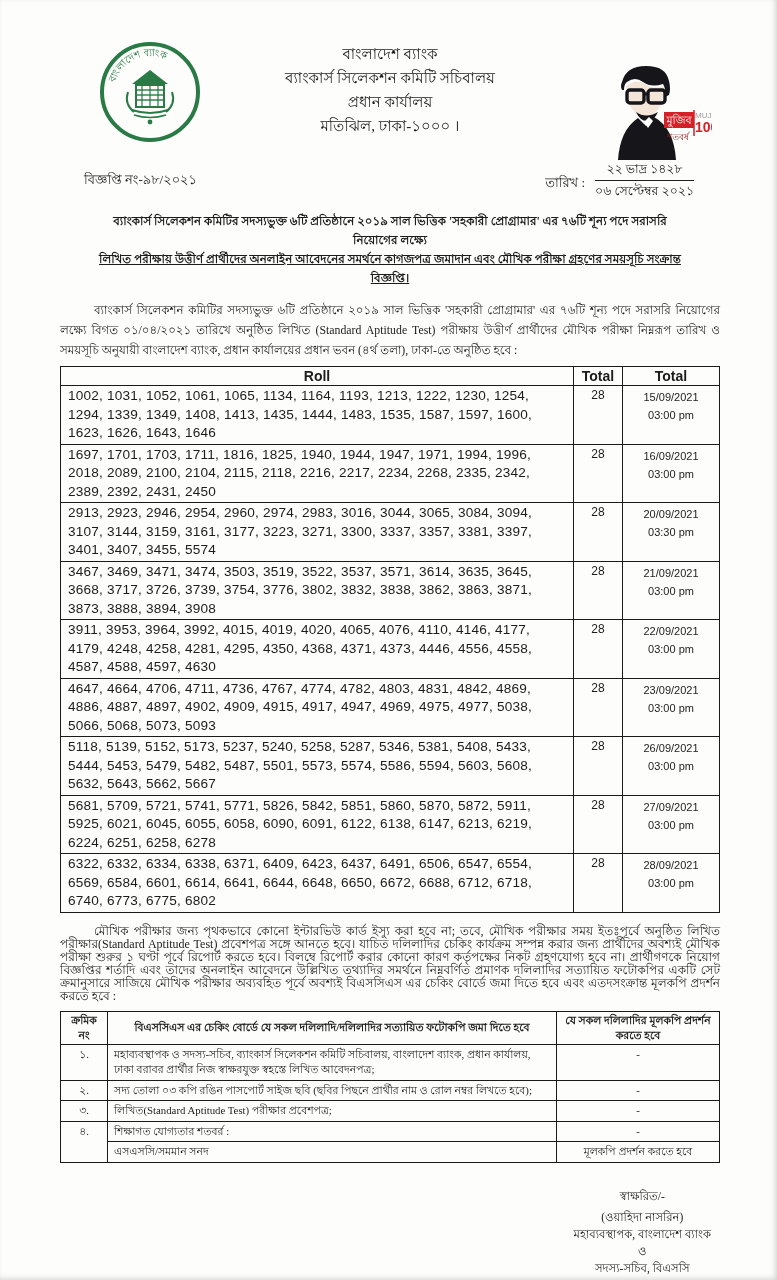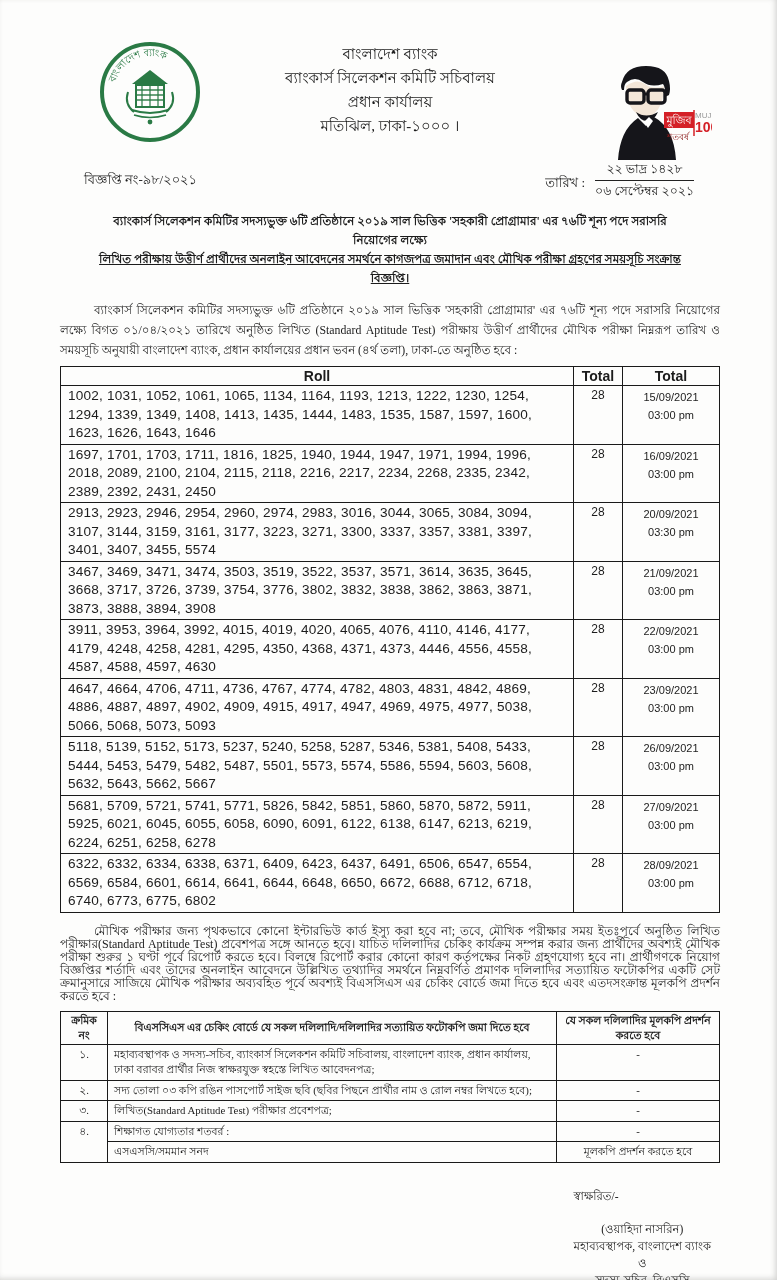--- a/index.html
+++ b/index.html
@@ -50,21 +50,21 @@
 
   
   .t2{margin-top:8px;font-size:10.8px;}
   .t2 th{border:1.5px solid #1a1a1a;font-size:10.8px;padding:1px 4px;line-height:15px;font-weight:bold;}
   .t2 td{border:1.5px solid #1a1a1a;padding:2px 6px;line-height:15.5px;vertical-align:top;}
   .t2 td.sl{width:34px;text-align:center;}
   .t2 td.orig{width:150px;text-align:center;}
 
   
   .sig{position:absolute;right:66px;top:1188px;text-align:center;font-size:11.5px;line-height:17px;}
-  .sig .signed{text-align:left;margin-bottom:16px;}
+  .sig .signed{text-align:center;margin-bottom:4px;}
 </style>
 </head>
 <body>
 
 <div class="page">
   <div class="content">
 
     <div class="hdr">
 
       <svg class="seal" viewBox="0 0 104 104">

